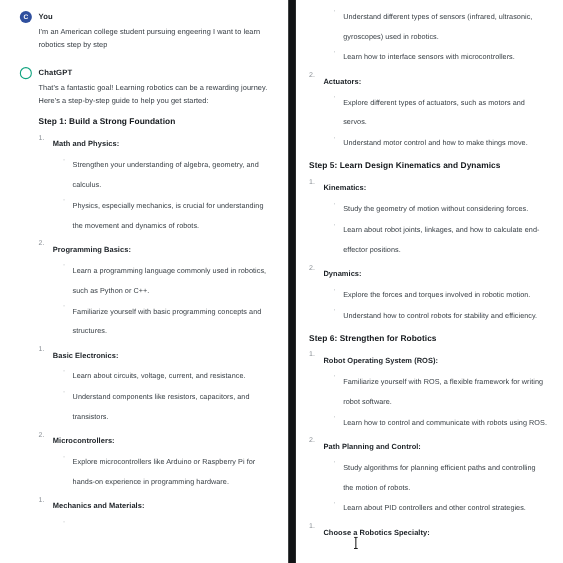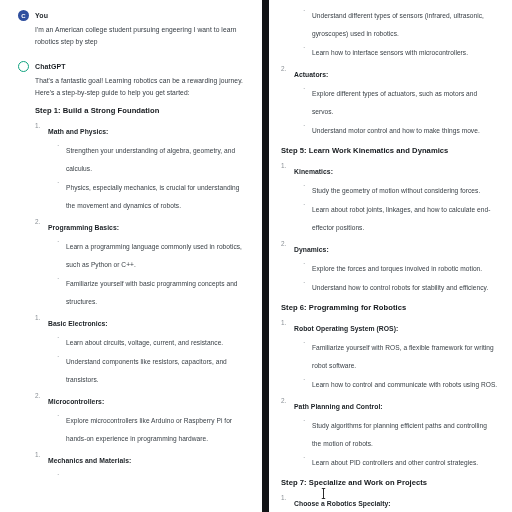--- a/index.html
+++ b/index.html
@@ -190,61 +190,60 @@
         <li>
           <span class="num">2.</span>
           <span class="sub-title">Actuators:</span>
           <ul class="bullets">
             <li><span class="dot">·</span><span class="bullet-text">Explore different types of actuators, such as motors and servos.</span></li>
             <li><span class="dot">·</span><span class="bullet-text">Understand motor control and how to make things move.</span></li>
           </ul>
         </li>
       </ol>
 
-      <h3 class="step">Step 5: Learn Work Kinematics and Dynamics</h3>
+      <h3 class="step">Step 5: Learn Design Kinematics and Dynamics</h3>
       <ol class="steps">
         <li>
           <span class="num">1.</span>
           <span class="sub-title">Kinematics:</span>
           <ul class="bullets">
             <li><span class="dot">·</span><span class="bullet-text">Study the geometry of motion without considering forces.</span></li>
             <li><span class="dot">·</span><span class="bullet-text">Learn about robot joints, linkages, and how to calculate end-effector positions.</span></li>
           </ul>
         </li>
         <li>
           <span class="num">2.</span>
           <span class="sub-title">Dynamics:</span>
           <ul class="bullets">
             <li><span class="dot">·</span><span class="bullet-text">Explore the forces and torques involved in robotic motion.</span></li>
             <li><span class="dot">·</span><span class="bullet-text">Understand how to control robots for stability and efficiency.</span></li>
           </ul>
         </li>
       </ol>
 
-      <h3 class="step">Step 6: Programming for Robotics</h3>
+      <h3 class="step">Step 6: Strengthen for Robotics</h3>
       <ol class="steps">
         <li>
           <span class="num">1.</span>
           <span class="sub-title">Robot Operating System (ROS):</span>
           <ul class="bullets">
             <li><span class="dot">·</span><span class="bullet-text">Familiarize yourself with ROS, a flexible framework for writing robot software.</span></li>
             <li><span class="dot">·</span><span class="bullet-text">Learn how to control and communicate with robots using ROS.</span></li>
           </ul>
         </li>
         <li>
           <span class="num">2.</span>
           <span class="sub-title">Path Planning and Control:</span>
           <ul class="bullets">
             <li><span class="dot">·</span><span class="bullet-text">Study algorithms for planning efficient paths and controlling the motion of robots.</span></li>
             <li><span class="dot">·</span><span class="bullet-text">Learn about PID controllers and other control strategies.</span></li>
           </ul>
         </li>
       </ol>
 
-      <h3 class="step">Step 7: Specialize and Work on Projects</h3>
       <ol class="steps">
         <li>
           <span class="num">1.</span>
           <span class="sub-title">Choose a Robotics Specialty:</span>
           <ul class="bullets">
             <li></li>
           </ul>
         </li>
 
       </ol>

